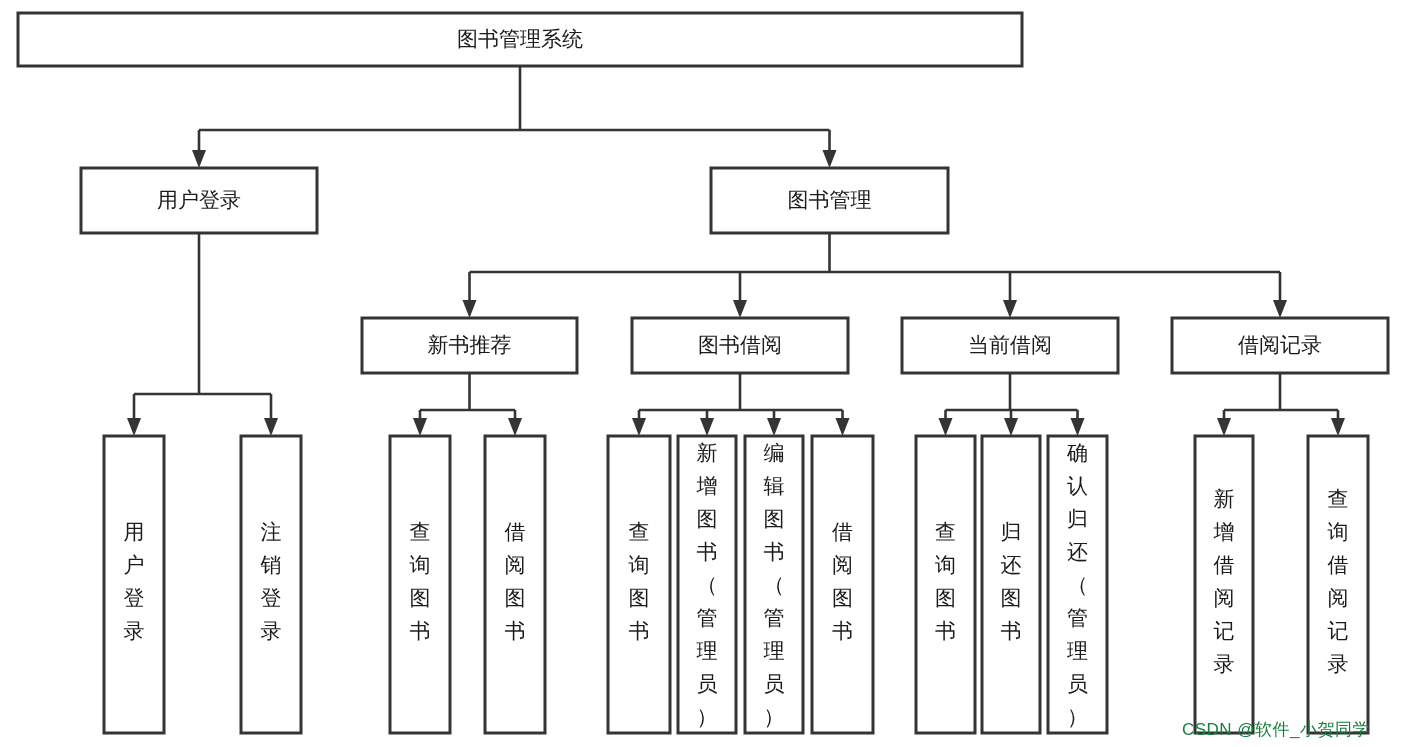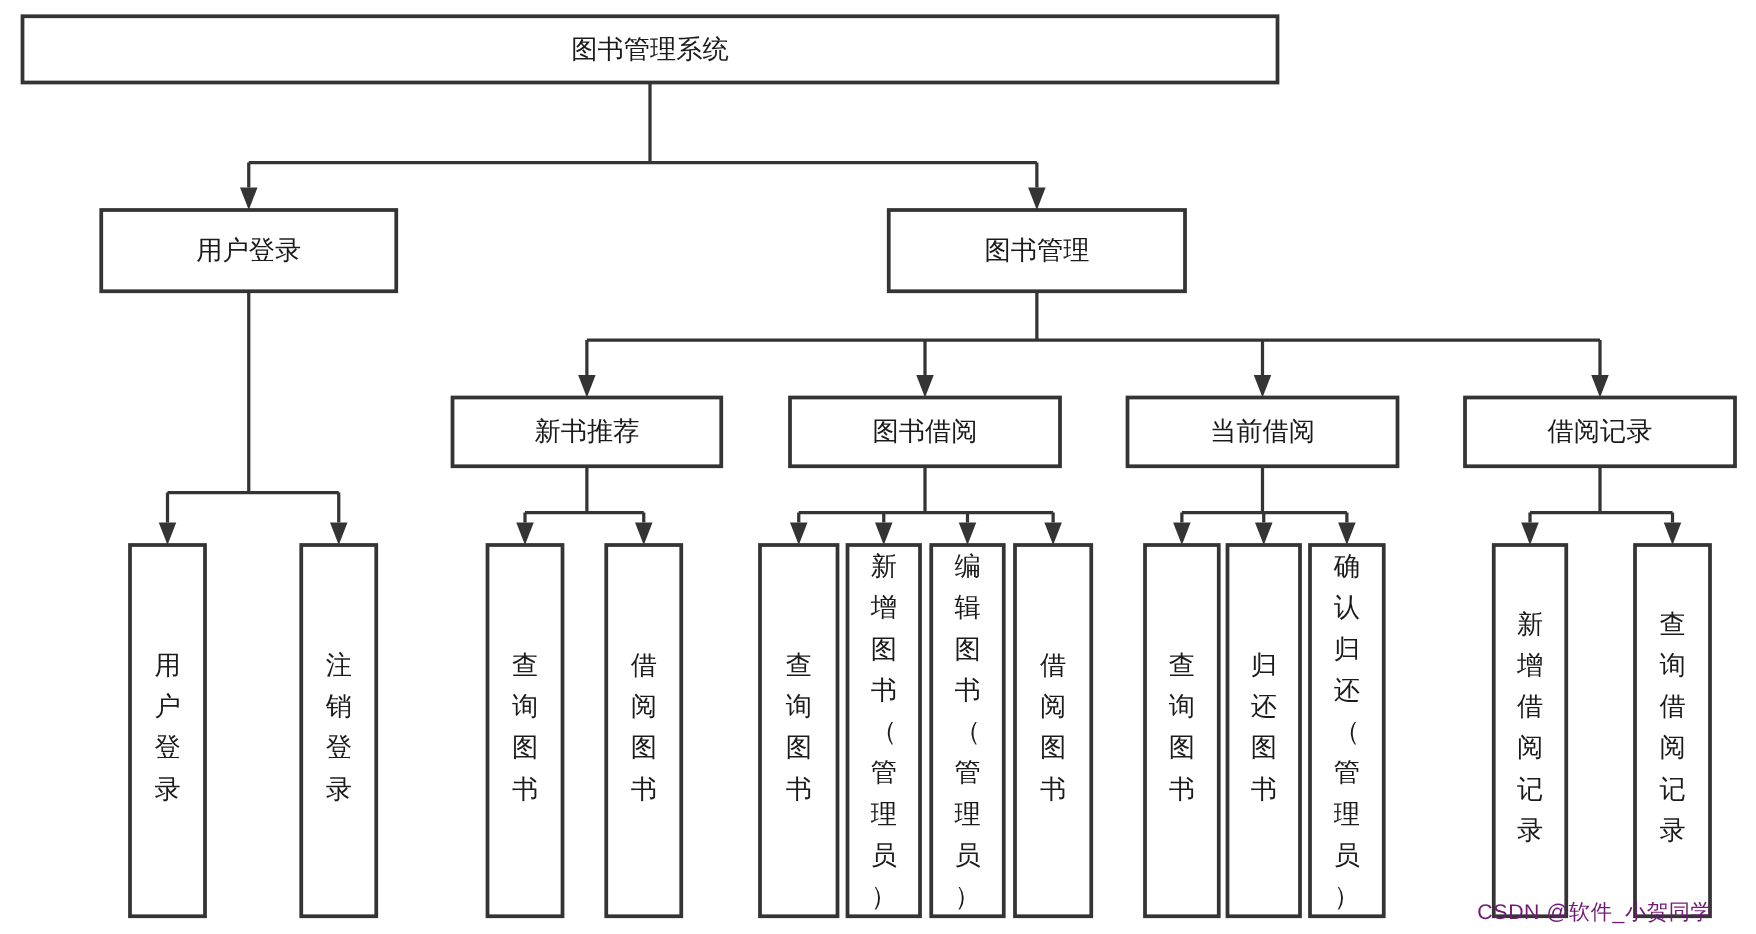--- a/index.html
+++ b/index.html
@@ -53,21 +53,21 @@
     font-size: 21px;
     fill: #1b1b1b;
     text-anchor: middle;
   }
   .watermark {
     position: absolute;
     right: 8px;
     bottom: 6px;
     font-family: "Liberation Sans", "DejaVu Sans", sans-serif;
     font-size: 17px;
-    color: #701a75;
+    color: #15803d;
     white-space: nowrap;
     letter-spacing: 0.5px;
   }
 </style>
 </head>
 <body>
 
 <div id="diagram-root">
   <svg class="diagram" viewBox="0 0 1405 747" xmlns="http://www.w3.org/2000/svg">
     <g id="connectors">

